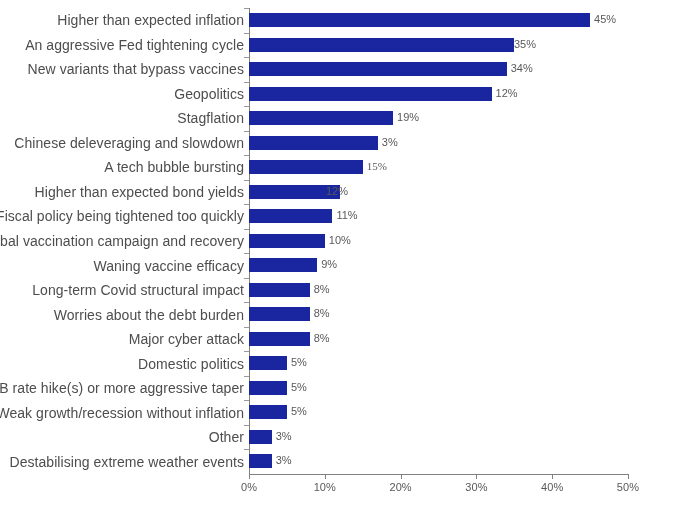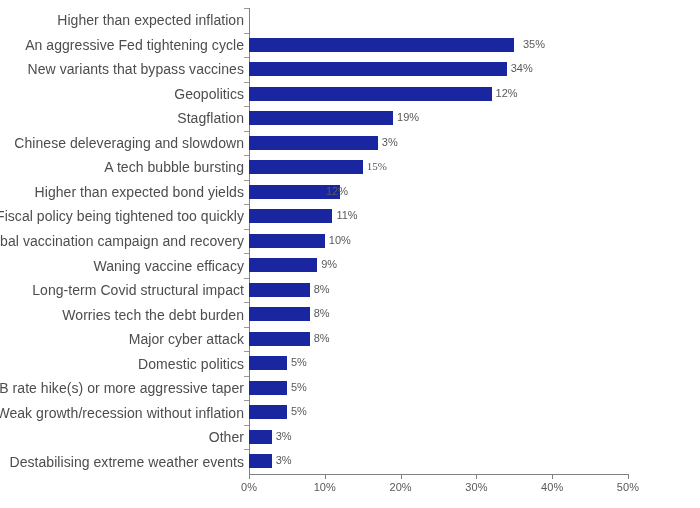--- a/index.html
+++ b/index.html
@@ -116,24 +116,28 @@
 </style>
 </head>
 <body>
 
 <div id="chart-root">
 
   <div class="axis-y-line"></div>
   <div class="axis-x-line"></div>
 
   <div class="plot-area" id="plot-area">
+      <div class="bar-row" style="top: 0px; height: 24.5263px; width: 379px;">
+        <div class="bar" style="width: 341.1px; background: rgb(26, 38, 160);"></div>
+        <span class="bar-value" style="left: 341.1px;">45%</span>
+      </div>
       <div class="y-tick" style="top: 0px;"></div>
       <div class="bar-row" style="top: 24.5263px; height: 24.5263px; width: 379px;">
         <div class="bar" style="width: 265.3px; background: rgb(26, 38, 160);"></div>
-        <span class="bar-value" style="left: 270px;">35%</span>
+        <span class="bar-value" style="left: 261px;">35%</span>
       </div>
       <div class="y-tick" style="top: 24.5263px;"></div>
       <div class="bar-row" style="top: 49.0526px; height: 24.5263px; width: 379px;">
         <div class="bar" style="width: 257.72px; background: rgb(26, 38, 160);"></div>
         <span class="bar-value" style="left: 257.72px;">34%</span>
       </div>
       <div class="y-tick" style="top: 49.0526px;"></div>
       <div class="bar-row" style="top: 73.5789px; height: 24.5263px; width: 379px;">
         <div class="bar" style="width: 242.56px; background: rgb(26, 38, 160);"></div>
         <span class="bar-value" style="left: 242.56px;">12%</span>
@@ -222,21 +226,21 @@
       <div class="cat-label" style="top: 62.3158px; color: rgb(77, 77, 77);">New variants that bypass vaccines</div>
       <div class="cat-label" style="top: 86.8421px; color: rgb(77, 77, 77);">Geopolitics</div>
       <div class="cat-label" style="top: 111.368px; color: rgb(77, 77, 77);">Stagflation</div>
       <div class="cat-label" style="top: 135.895px; color: rgb(77, 77, 77);">Chinese deleveraging and slowdown</div>
       <div class="cat-label" style="top: 160.421px; color: rgb(77, 77, 77);">A tech bubble bursting</div>
       <div class="cat-label" style="top: 184.947px; color: rgb(77, 77, 77);">Higher than expected bond yields</div>
       <div class="cat-label" style="top: 209.474px; color: rgb(77, 77, 77);">Fiscal policy being tightened too quickly</div>
       <div class="cat-label" style="top: 234px; color: rgb(77, 77, 77);">An uneven global vaccination campaign and recovery</div>
       <div class="cat-label" style="top: 258.526px; color: rgb(77, 77, 77); margin-left: 22px;">Waning vaccine efficacy</div>
       <div class="cat-label" style="top: 283.053px; color: rgb(77, 77, 77);">Long-term Covid structural impact</div>
-      <div class="cat-label" style="top: 307.579px; color: rgb(77, 77, 77);">Worries tech the debt burden</div>
+      <div class="cat-label" style="top: 307.579px; color: rgb(77, 77, 77);">Worries about the debt burden</div>
       <div class="cat-label" style="top: 332.105px; color: rgb(77, 77, 77);">Major cyber attack</div>
       <div class="cat-label" style="top: 356.632px; color: rgb(77, 77, 77);">Domestic politics</div>
       <div class="cat-label" style="top: 381.158px; color: rgb(77, 77, 77);">Unexpected ECB rate hike(s) or more aggressive taper</div>
       <div class="cat-label" style="top: 405.684px; color: rgb(77, 77, 77);">Weak growth/recession without inflation</div>
       <div class="cat-label" style="top: 430.211px; color: rgb(77, 77, 77);">Other</div>
       <div class="cat-label" style="top: 454.737px; color: rgb(77, 77, 77);">Destabilising extreme weather events</div>
     </div>
   <div id="x-axis">
       <div class="x-tick" style="left: 249px; background: rgb(128, 128, 128);"></div>
       <div class="x-tick-label" style="left: 249px;">0%</div>

